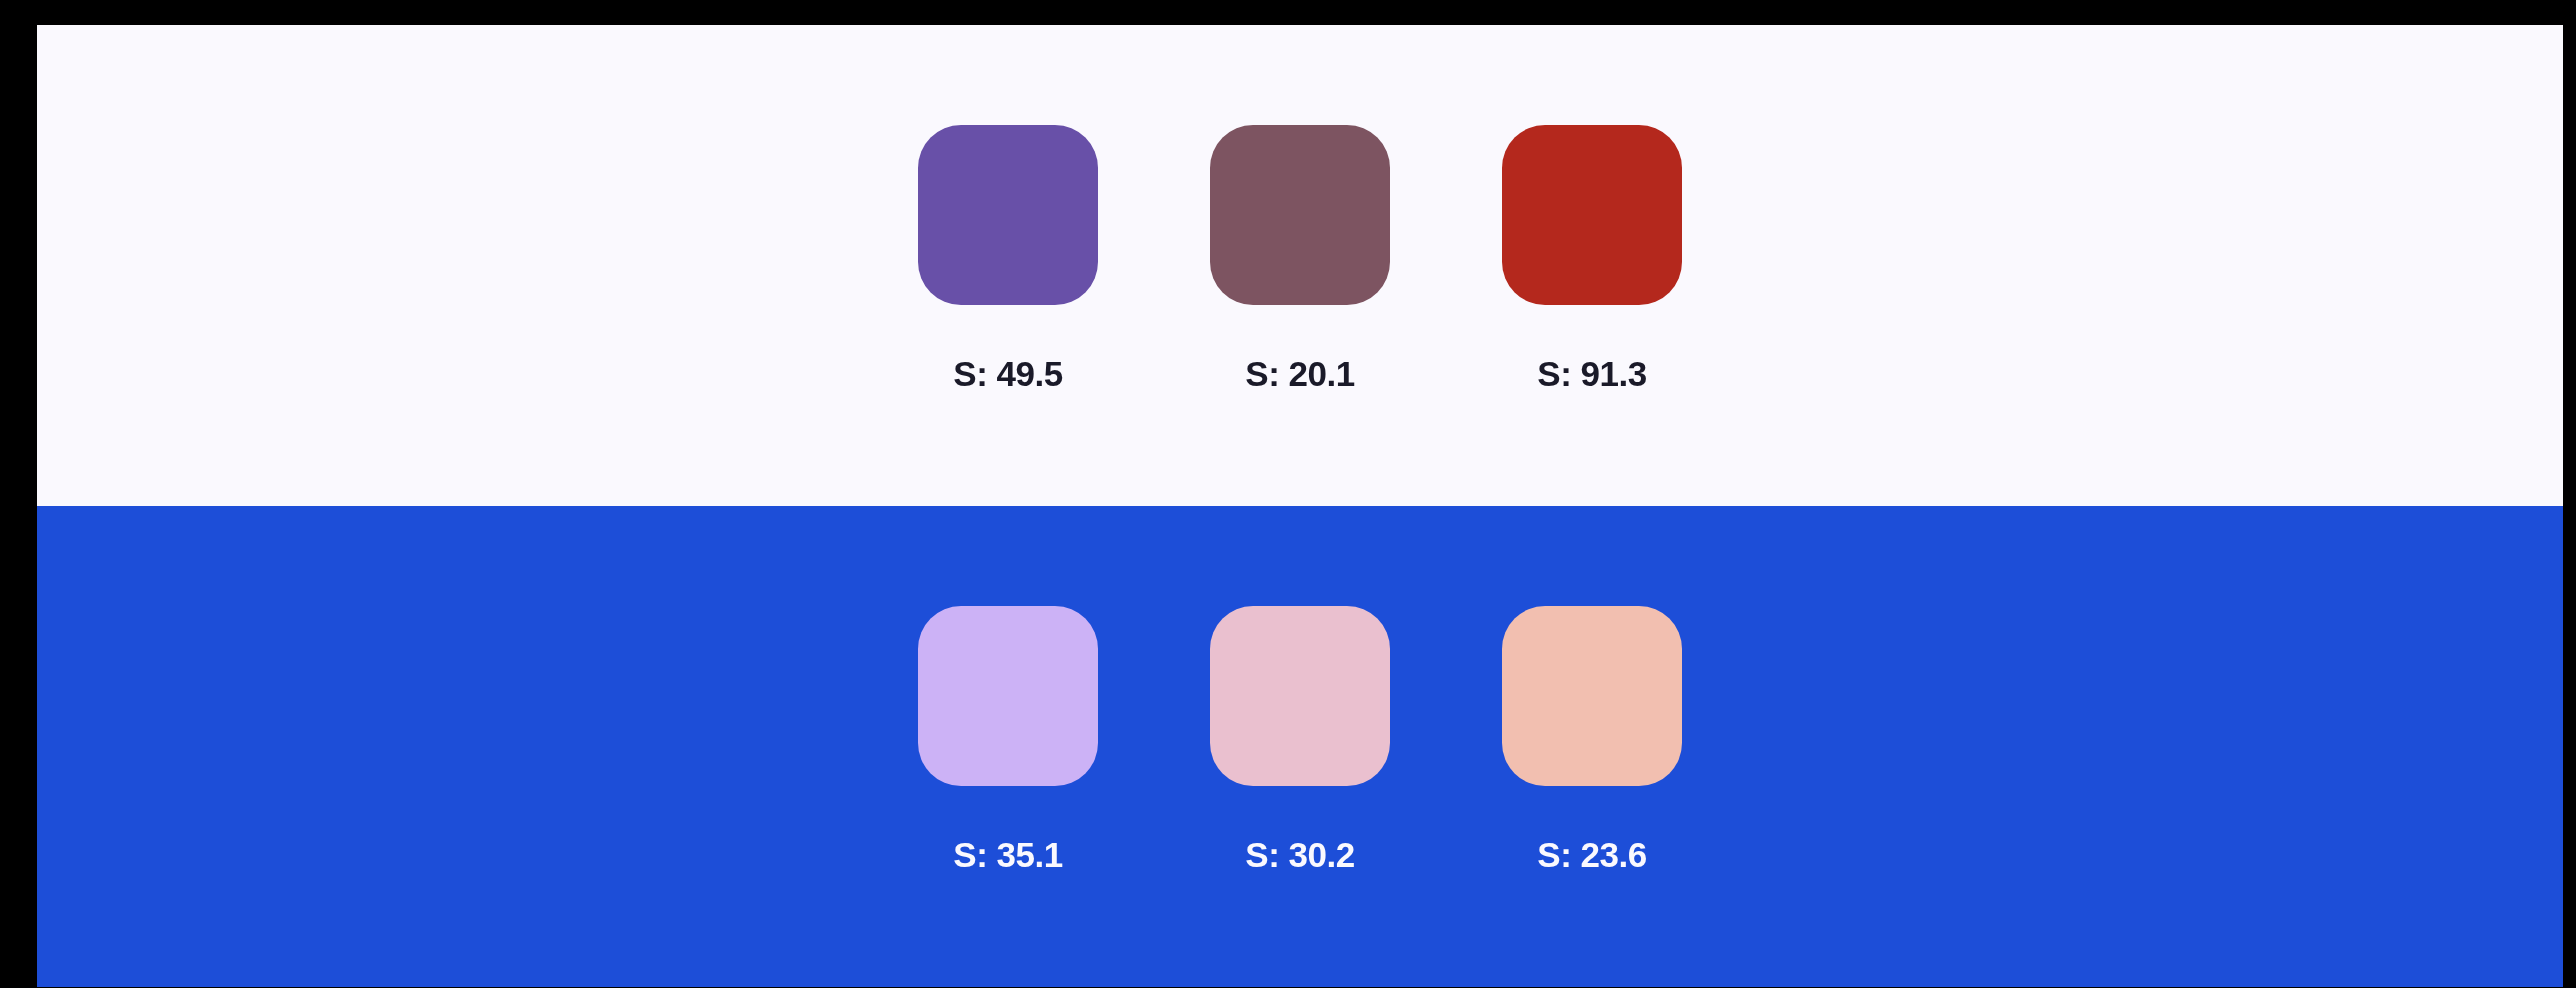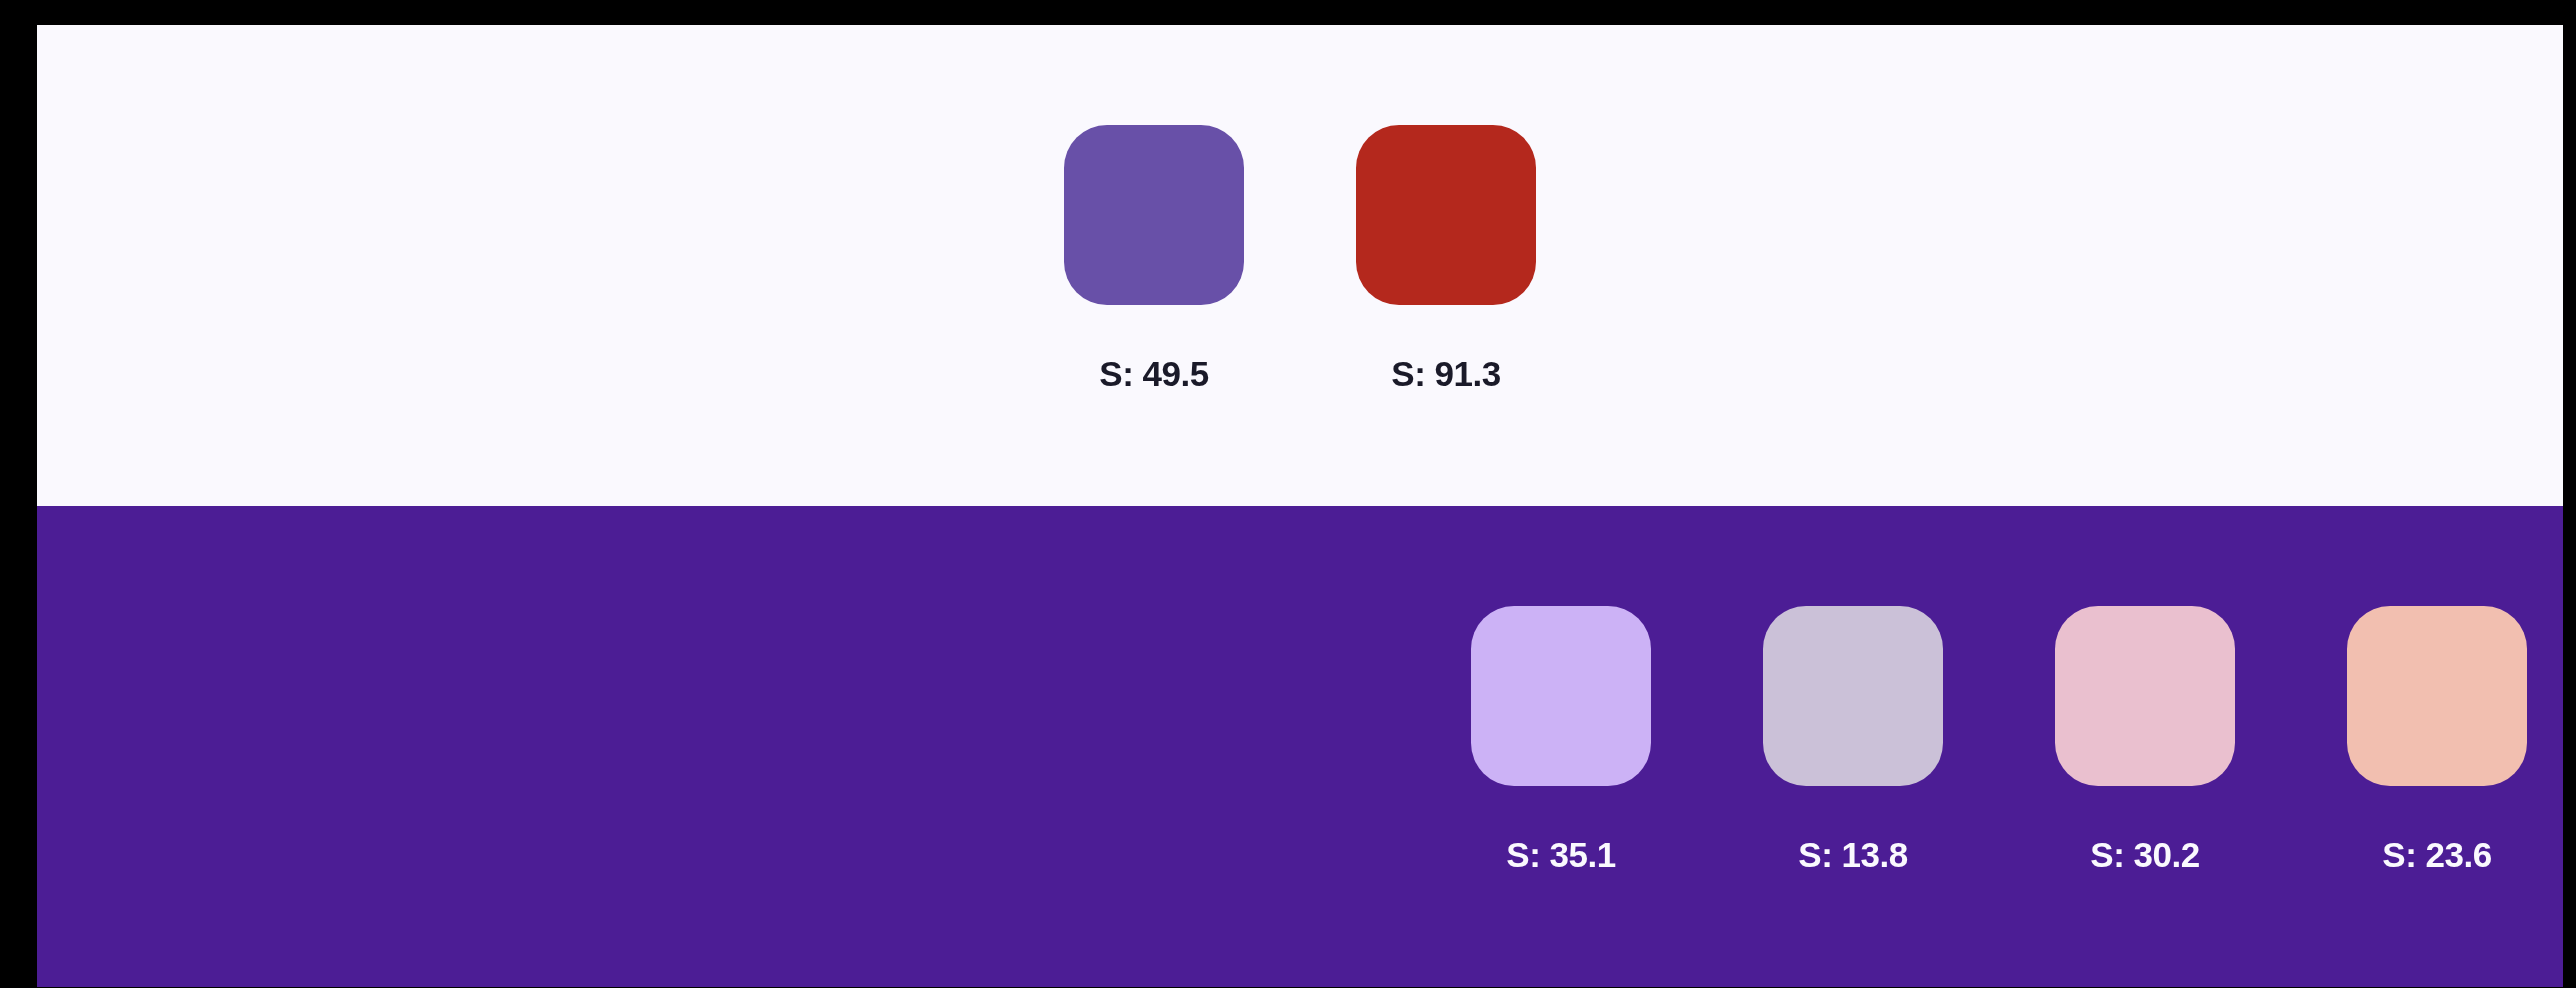--- a/index.html
+++ b/index.html
@@ -28,22 +28,21 @@
     .panel {
       flex: 1;
       display: flex;
       align-items: center;
       justify-content: center;
     }
     .panel-light {
       background: #faf9fe;
     }
     .panel-dark {
-      background: #4c1d95;
-      justify-content: flex-end;
+      background: #1d4ed8;
     }
     .swatch-row {
       display: flex;
       gap: 88px;
     }
     .swatch-item {
       display: flex;
       flex-direction: column;
       align-items: center;
       gap: 37px;
@@ -69,34 +68,34 @@
 <body>
 
 <div class="frame">
   <div class="panel panel-light">
     <div class="swatch-row">
       <div class="swatch-item">
         <div class="swatch" style="background:#6850a8"></div>
         <div class="label">S: 49.5</div>
       </div>
       <div class="swatch-item">
+        <div class="swatch" style="background:#7d5461"></div>
+        <div class="label">S: 20.1</div>
+      </div>
+      <div class="swatch-item">
         <div class="swatch" style="background:#b4281d"></div>
         <div class="label">S: 91.3</div>
       </div>
     </div>
   </div>
   <div class="panel panel-dark">
     <div class="swatch-row">
       <div class="swatch-item">
         <div class="swatch" style="background:#ccb2f6"></div>
         <div class="label">S: 35.1</div>
-      </div>
-      <div class="swatch-item">
-        <div class="swatch" style="background:#cbc1d8"></div>
-        <div class="label">S: 13.8</div>
       </div>
       <div class="swatch-item">
         <div class="swatch" style="background:#eac0cf"></div>
         <div class="label">S: 30.2</div>
       </div>
       <div class="swatch-item">
         <div class="swatch" style="background:#f2bfb0"></div>
         <div class="label">S: 23.6</div>
       </div>
     </div>

